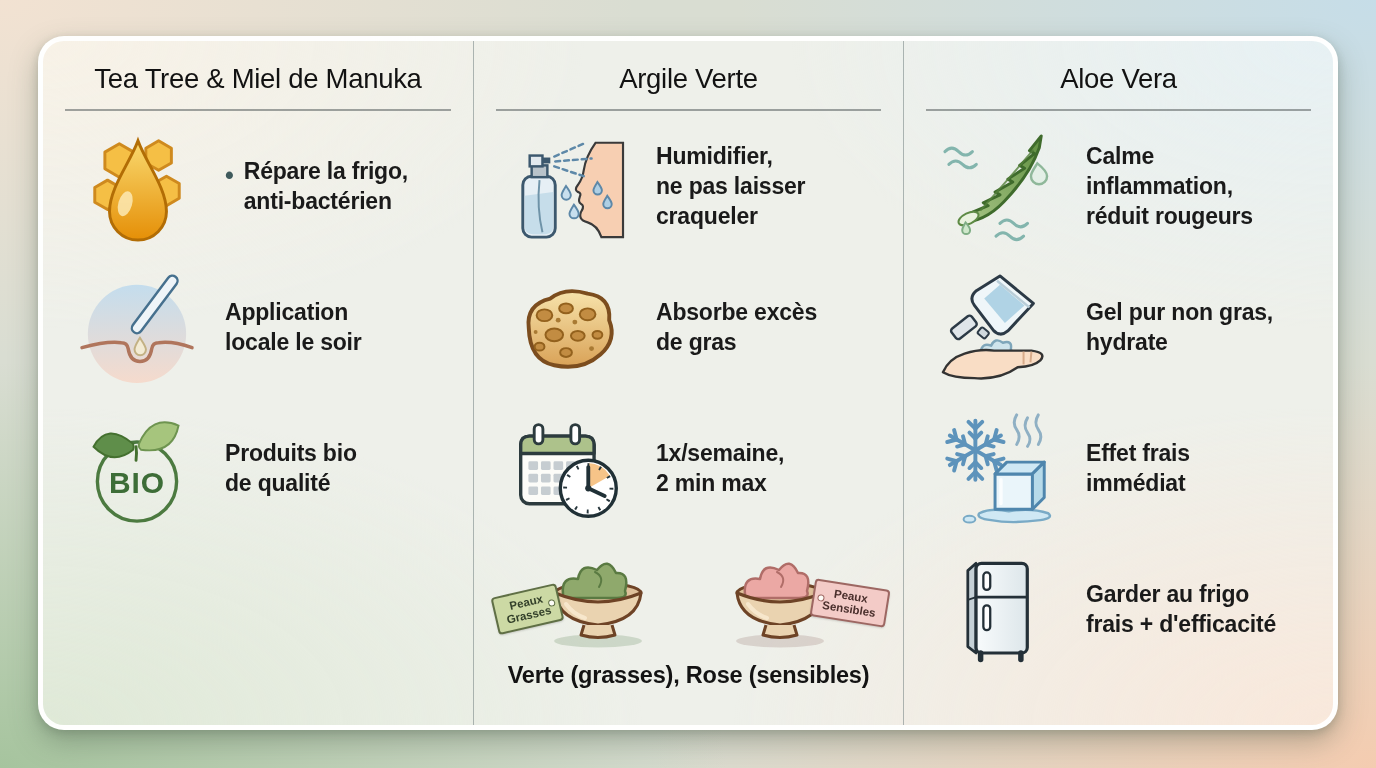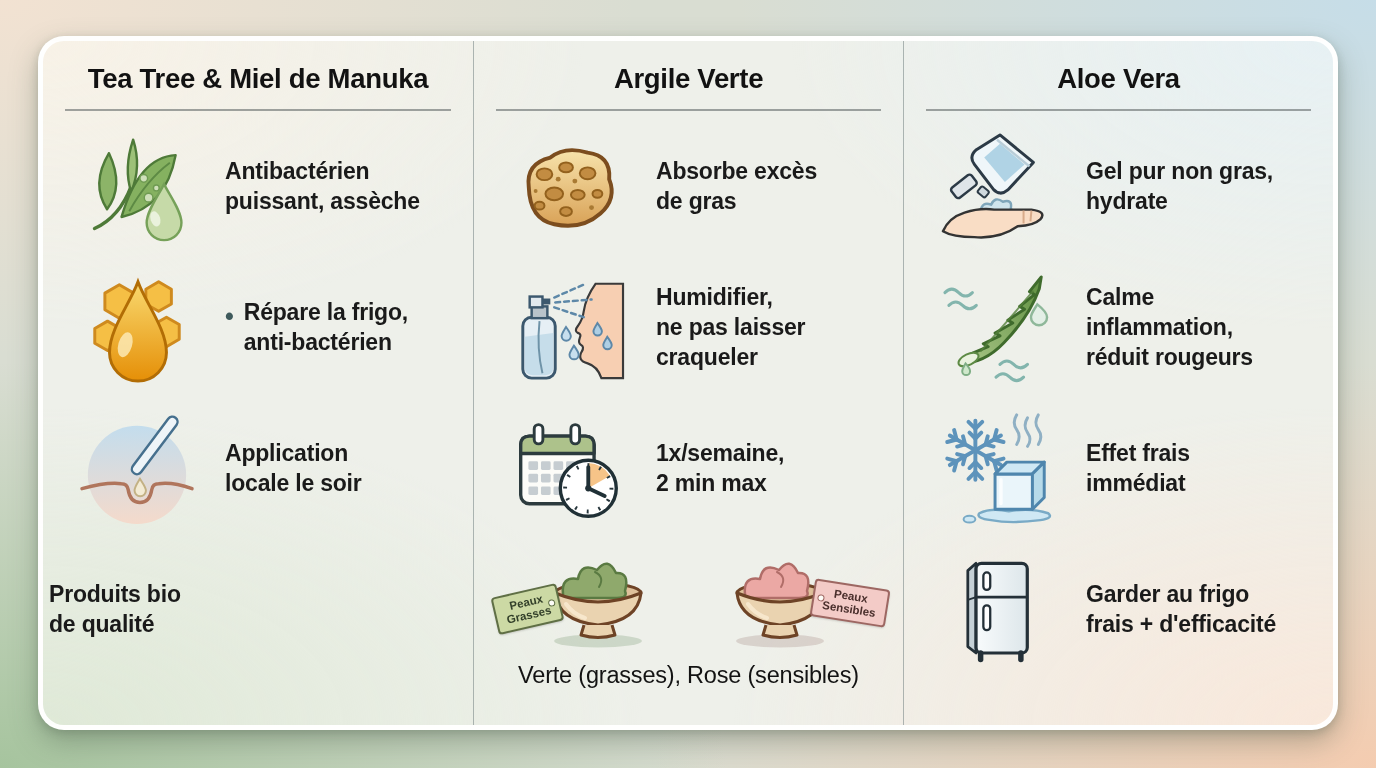--- a/index.html
+++ b/index.html
@@ -24,21 +24,21 @@
     background-image:
       radial-gradient(ellipse 70% 70% at 0% 0%,   #f8f2e7 0%, rgba(248,242,231,0) 60%),
       radial-gradient(ellipse 70% 70% at 100% 0%, #e7f1f4 0%, rgba(231,241,244,0) 60%),
       radial-gradient(ellipse 75% 75% at 0% 100%, #dfe9d7 0%, rgba(223,233,215,0) 62%),
       radial-gradient(ellipse 75% 75% at 100% 100%, #f9e8db 0%, rgba(249,232,219,0) 62%);
     display:grid;grid-template-columns:1fr 1fr 1fr;
   }
   .col{padding:14px 6px 0;position:relative;min-width:0;}
   .col + .col{border-left:1.5px solid rgba(115,130,130,0.55);}
   .col-title{
-    font-size:27.5px;font-weight:bold;color:#121212;text-align:center;
+    font-size:27.5px;font-weight:normal;color:#121212;text-align:center;
     margin:8px 10px 0;letter-spacing:-0.3px;
   }
   .title-rule{height:1.5px;background:rgba(85,92,92,0.55);margin:14px 16px 0;}
   .rows{margin-top:6px;}
   .row{display:flex;align-items:center;height:141px;}
   .icon-box{flex:0 0 176px;display:flex;justify-content:center;align-items:center;}
   .icon-box svg{display:block;}
   .text-wrap{display:flex;align-items:flex-start;min-width:0;}
   .bullet{color:#3f5a5c;font-size:25px;font-weight:bold;margin:2px 10px 0 0;line-height:1.28;}
   .item-text{
@@ -51,54 +51,34 @@
   .bowl-unit{position:relative;width:140px;height:104px;}
   .tag{
     position:absolute;padding:4px 9px;border-radius:4px;
     font-size:11.5px;font-weight:bold;line-height:1.15;text-align:center;
     white-space:pre-line;box-shadow:0 1px 2px rgba(0,0,0,0.15);
   }
   .tag-green{left:-34px;top:44px;transform:rotate(-13deg);background:#ccd9a4;border:2px solid #5f6f45;color:#33402a;}
   .tag-pink{right:-38px;top:38px;transform:rotate(9deg);background:#f3cbc7;border:2px solid #9d6762;color:#4a2f2c;}
   .tag-green::after{content:"";position:absolute;right:3px;top:38%;width:5px;height:5px;border:1.5px solid #5f6f45;border-radius:50%;background:#fdfdf8;}
   .tag-pink::before{content:"";position:absolute;left:3px;top:38%;width:5px;height:5px;border:1.5px solid #9d6762;border-radius:50%;background:#fdfdf8;}
-  .bowls-caption{font-size:23.5px;font-weight:normal;color:#131313;text-align:center;margin-top:12px;letter-spacing:-0.2px;}
+  .bowls-caption{font-size:23.5px;font-weight:bold;color:#131313;text-align:center;margin-top:12px;letter-spacing:-0.2px;}
 </style>
 </head>
 <body>
 
 <div class="bg"></div>
 
 <div class="card">
 
   <div class="col">
     <div class="col-title">Tea Tree &amp; Miel de Manuka</div>
     <div class="title-rule"></div>
     <div class="rows">
 
-      <div class="row">
-        <div class="icon-box">
-          <svg width="116" height="114" viewBox="0 0 120 118">
-            <path d="M16 102 Q42 90 54 58" stroke="#4e7a38" stroke-width="3.5" fill="none" stroke-linecap="round"></path>
-            <path d="M31 24 Q12 56 29 82 Q47 58 31 24 Z" fill="#8cb468" stroke="#4e7a38" stroke-width="2.5" stroke-linejoin="round"></path>
-            <path d="M56 10 Q46 40 54 64 Q65 38 56 10 Z" fill="#9dc178" stroke="#4e7a38" stroke-width="2.5" stroke-linejoin="round"></path>
-            <path d="M100 26 Q62 28 44 90 Q90 80 100 26 Z" fill="#85b160" stroke="#4e7a38" stroke-width="2.5" stroke-linejoin="round"></path>
-            <path d="M94 34 Q70 52 52 84" stroke="#5d8a44" stroke-width="2" fill="none"></path>
-            <circle cx="67" cy="50" r="4" fill="#cfe0ba" stroke="#6f9b52" stroke-width="1.5"></circle>
-            <circle cx="80" cy="60" r="3" fill="#cfe0ba" stroke="#6f9b52" stroke-width="1.5"></circle>
-            <circle cx="72" cy="70" r="4.5" fill="#cfe0ba" stroke="#6f9b52" stroke-width="1.5"></circle>
-            <path d="M88 56 C82 68 70 84 70 96 a18 18 0 0 0 36 0 C106 84 94 68 88 56 Z" fill="#c6daa8" stroke="#76a159" stroke-width="2.5"></path>
-            <ellipse cx="79" cy="92" rx="5" ry="8" transform="rotate(-18 79 92)" fill="#eaf2dd"></ellipse>
-          </svg>
-        </div>
-        <div class="text-wrap">
-          <div class="item-text">Antibactérien
-puissant, assèche</div>
-        </div>
-      </div>
 
       <div class="row">
         <div class="icon-box">
           <svg width="110" height="116" viewBox="0 0 112 118">
             <defs>
                 <linearGradient id="hny" x1="0" y1="0" x2="0" y2="1">
                   <stop offset="0" stop-color="#f9d96f"></stop>
                   <stop offset="1" stop-color="#e58f07"></stop>
                 </linearGradient>
               </defs>
@@ -135,33 +115,74 @@
             <path d="M96 10 L60 58" stroke="#eef4f8" stroke-width="8" stroke-linecap="round"></path>
           </svg>
         </div>
         <div class="text-wrap">
           <div class="item-text">Application
 locale le soir</div>
         </div>
       </div>
 
       <div class="row">
+        <div class="icon-box">
+          <svg width="114" height="114" viewBox="0 0 118 118">
+            <circle cx="59" cy="72" r="41" fill="none" stroke="#4c7a40" stroke-width="3.5"></circle>
+            <path d="M55 33 Q28 10 14 36 Q34 56 55 39 Q56 36 55 33 Z" fill="#5f8e4a" stroke="#44702f" stroke-width="2"></path>
+            <path d="M61 33 Q74 2 102 14 Q96 44 63 39 Q60 36 61 33 Z" fill="#a6c57d" stroke="#6e9450" stroke-width="2"></path>
+            <path d="M58 36 Q59 42 58 50" stroke="#44702f" stroke-width="3" fill="none" stroke-linecap="round"></path>
+            <text x="59" y="84" text-anchor="middle" font-size="31" font-weight="bold" fill="#3d6d37" letter-spacing="1">BIO</text>
+          </svg>
+        </div>
         <div class="text-wrap">
           <div class="item-text">Produits bio
 de qualité</div>
         </div>
       </div>
 
     </div>
   </div>
 
   <div class="col">
     <div class="col-title">Argile Verte</div>
     <div class="title-rule"></div>
     <div class="rows">
+
+      <div class="row">
+        <div class="icon-box">
+          <svg width="120" height="112" viewBox="0 0 120 114">
+            <path d="M88 12 Q78 26 76 40 Q75 48 70 55 Q66 60 70 62 Q74 63 72 67 Q70 72 73 74 Q77 76 74 81 Q69 90 80 93 Q90 96 94 108 L116 108 L116 12 Z" fill="#f7cfb2" stroke="#3a3a3a" stroke-width="2.2"></path>
+            <rect x="14" y="46" width="33" height="62" rx="9" fill="#e6eff5" stroke="#3c586e" stroke-width="3"></rect>
+            <path d="M16 66 L45 62 L45 97 Q45 105 37 105 L24 105 Q16 105 16 97 Z" fill="#bfd9e7" opacity="0.85"></path>
+            <path d="M31 50 Q28 78 34 103" stroke="#6f93a8" stroke-width="2" fill="none"></path>
+            <rect x="23" y="35" width="16" height="12" fill="#b9c3ca" stroke="#3c586e" stroke-width="2.5"></rect>
+            <rect x="21" y="25" width="13" height="11" fill="#e2e9ee" stroke="#3c586e" stroke-width="2.5"></rect>
+            <rect x="34" y="27" width="8" height="6" fill="#3c586e"></rect>
+            <g stroke="#5d88a8" stroke-width="2.5" stroke-dasharray="5 4" fill="none" stroke-linecap="round">
+              <path d="M46 26 L78 12"></path>
+                <path d="M47 31 L84 28"></path>
+                <path d="M46 36 L76 46"></path>
+            </g>
+            <g fill="#c8dfee" stroke="#5d88a8" stroke-width="2">
+              <path d="M58 56 c-2.5 4 -4.5 6.8 -4.5 9.2 a4.7 4.7 0 0 0 9.4 0 c0 -2.4 -2 -5.2 -4.9 -9.2 Z"></path>
+              <path d="M66 75 c-2.5 4 -4.5 6.8 -4.5 9.2 a4.7 4.7 0 0 0 9.4 0 c0 -2.4 -2 -5.2 -4.9 -9.2 Z"></path>
+            </g>
+            <g fill="#aecfe4" stroke="#5d88a8" stroke-width="2">
+              <path d="M90 52 c-2.3 3.6 -4.1 6.2 -4.1 8.4 a4.3 4.3 0 0 0 8.6 0 c0 -2.2 -1.8 -4.8 -4.5 -8.4 Z"></path>
+              <path d="M100 66 c-2.3 3.6 -4.1 6.2 -4.1 8.4 a4.3 4.3 0 0 0 8.6 0 c0 -2.2 -1.8 -4.8 -4.5 -8.4 Z"></path>
+            </g>
+          </svg>
+        </div>
+        <div class="text-wrap">
+          <div class="item-text">Humidifier,
+ne pas laisser
+craqueler</div>
+        </div>
+      </div>
 
       <div class="row">
         <div class="icon-box">
           <svg width="118" height="102" viewBox="0 0 120 104">
             <defs>
                 <linearGradient id="spg" x1="0" y1="0" x2="0" y2="1">
                   <stop offset="0" stop-color="#f7e3ab"></stop>
                   <stop offset="1" stop-color="#d9a257"></stop>
                 </linearGradient>
               </defs>
@@ -178,52 +199,20 @@
             </g>
             <circle cx="50" cy="44" r="2.5" fill="#a97a33"></circle>
               <circle cx="67" cy="46" r="2.5" fill="#a97a33"></circle>
             <circle cx="84" cy="73" r="2.5" fill="#a97a33"></circle>
               <circle cx="27" cy="56" r="2" fill="#a97a33"></circle>
           </svg>
         </div>
         <div class="text-wrap">
           <div class="item-text">Absorbe excès
 de gras</div>
-        </div>
-      </div>
-
-      <div class="row">
-        <div class="icon-box">
-          <svg width="120" height="112" viewBox="0 0 120 114">
-            <path d="M88 12 Q78 26 76 40 Q75 48 70 55 Q66 60 70 62 Q74 63 72 67 Q70 72 73 74 Q77 76 74 81 Q69 90 80 93 Q90 96 94 108 L116 108 L116 12 Z" fill="#f7cfb2" stroke="#3a3a3a" stroke-width="2.2"></path>
-            <rect x="14" y="46" width="33" height="62" rx="9" fill="#e6eff5" stroke="#3c586e" stroke-width="3"></rect>
-            <path d="M16 66 L45 62 L45 97 Q45 105 37 105 L24 105 Q16 105 16 97 Z" fill="#bfd9e7" opacity="0.85"></path>
-            <path d="M31 50 Q28 78 34 103" stroke="#6f93a8" stroke-width="2" fill="none"></path>
-            <rect x="23" y="35" width="16" height="12" fill="#b9c3ca" stroke="#3c586e" stroke-width="2.5"></rect>
-            <rect x="21" y="25" width="13" height="11" fill="#e2e9ee" stroke="#3c586e" stroke-width="2.5"></rect>
-            <rect x="34" y="27" width="8" height="6" fill="#3c586e"></rect>
-            <g stroke="#5d88a8" stroke-width="2.5" stroke-dasharray="5 4" fill="none" stroke-linecap="round">
-              <path d="M46 26 L78 12"></path>
-                <path d="M47 31 L84 28"></path>
-                <path d="M46 36 L76 46"></path>
-            </g>
-            <g fill="#c8dfee" stroke="#5d88a8" stroke-width="2">
-              <path d="M58 56 c-2.5 4 -4.5 6.8 -4.5 9.2 a4.7 4.7 0 0 0 9.4 0 c0 -2.4 -2 -5.2 -4.9 -9.2 Z"></path>
-              <path d="M66 75 c-2.5 4 -4.5 6.8 -4.5 9.2 a4.7 4.7 0 0 0 9.4 0 c0 -2.4 -2 -5.2 -4.9 -9.2 Z"></path>
-            </g>
-            <g fill="#aecfe4" stroke="#5d88a8" stroke-width="2">
-              <path d="M90 52 c-2.3 3.6 -4.1 6.2 -4.1 8.4 a4.3 4.3 0 0 0 8.6 0 c0 -2.2 -1.8 -4.8 -4.5 -8.4 Z"></path>
-              <path d="M100 66 c-2.3 3.6 -4.1 6.2 -4.1 8.4 a4.3 4.3 0 0 0 8.6 0 c0 -2.2 -1.8 -4.8 -4.5 -8.4 Z"></path>
-            </g>
-          </svg>
-        </div>
-        <div class="text-wrap">
-          <div class="item-text">Humidifier,
-ne pas laisser
-craqueler</div>
         </div>
       </div>
 
       <div class="row">
         <div class="icon-box">
           <svg width="114" height="112" viewBox="0 0 118 116">
             <rect x="10" y="24" width="76" height="70" rx="9" fill="#fcfcf8" stroke="#2c3b3e" stroke-width="3.5"></rect>
             <path d="M10 42 L10 33 Q10 24 19 24 L77 24 Q86 24 86 33 L86 42 Z" fill="#adc28b" stroke="#2c3b3e" stroke-width="3.5" stroke-linejoin="round"></path>
             <rect x="24" y="12" width="9" height="20" rx="4.5" fill="#fff" stroke="#2c3b3e" stroke-width="3"></rect>
             <rect x="62" y="12" width="9" height="20" rx="4.5" fill="#fff" stroke="#2c3b3e" stroke-width="3"></rect>
@@ -288,40 +277,20 @@
     </div>
   </div>
 
   <div class="col">
     <div class="col-title">Aloe Vera</div>
     <div class="title-rule"></div>
     <div class="rows">
 
       <div class="row">
         <div class="icon-box">
-          <svg width="118" height="116" viewBox="0 0 120 118">
-            <rect x="12" y="52" width="26" height="13" rx="3" transform="rotate(-38 25 58)" fill="#dfe5e9" stroke="#2c3a46" stroke-width="2.5"></rect>
-            <path d="M62 6 L96 34 L70 62 Q62 69 55 61 L36 36 Q30 28 38 21 Z" fill="#eff6f9" stroke="#2c3a46" stroke-width="3" stroke-linejoin="round"></path>
-            <path d="M62 15 L87 36 L67 54 L46 29 Z" fill="#a9cfe2" opacity="0.9"></path>
-            <path d="M59 11 L92 38" stroke="#b9cdd8" stroke-width="2.5"></path>
-            <rect x="40" y="60" width="10" height="8" rx="2" transform="rotate(40 45 64)" fill="#cfd8dd" stroke="#2c3a46" stroke-width="2"></rect>
-            <path d="M42 84 q2 -11 11 -7 q4 -9 12 -3 q10 -3 8 7 q6 5 -2 8 q-14 5 -25 0 q-7 -2 -4 -5 Z" fill="#cfe4ec" stroke="#7fa6ba" stroke-width="2.5" stroke-linejoin="round"></path>
-            <path d="M4 104 Q10 90 26 85 Q42 80 56 82 L94 82 Q110 84 103 92 Q97 98 80 99 Q62 112 36 110 Q14 110 4 104 Z" fill="#f9ddc5" stroke="#333333" stroke-width="2.5" stroke-linejoin="round"></path>
-            <path d="M86 83 L86 96" stroke="#d8ab8a" stroke-width="2"></path>
-            <path d="M94 83 L93 94" stroke="#d8ab8a" stroke-width="2"></path>
-          </svg>
-        </div>
-        <div class="text-wrap">
-          <div class="item-text">Gel pur non gras,
-hydrate</div>
-        </div>
-      </div>
-
-      <div class="row">
-        <div class="icon-box">
           <svg width="118" height="118" viewBox="0 0 120 120">
             <defs>
                 <linearGradient id="alg" x1="1" y1="0" x2="0" y2="1">
                   <stop offset="0" stop-color="#5f8f40"></stop>
                   <stop offset="1" stop-color="#a9c687"></stop>
                 </linearGradient>
               </defs>
             <g stroke="#83b5ad" stroke-width="3" fill="none" stroke-linecap="round">
               <path d="M6 24 q7 -7 14 0 t14 0"></path>
                 <path d="M10 37 q7 -7 14 0 t14 0"></path>
@@ -332,20 +301,40 @@
             <path d="M96 22 Q74 48 42 84" stroke="#55813c" stroke-width="2" fill="none" opacity="0.8"></path>
             <ellipse cx="30" cy="92" rx="11" ry="5.5" transform="rotate(-26 30 92)" fill="#e9f2de" stroke="#5d8a44" stroke-width="2"></ellipse>
             <path d="M27 96 c-1.8 3.4 -3.4 5.8 -3.4 7.9 a4 4 0 0 0 8 0 c0 -2.1 -1.6 -4.5 -4.6 -7.9 Z" fill="#cfe8cb" stroke="#7fae85" stroke-width="2"></path>
             <path d="M100 36 c-3.5 5.5 -6.5 9.5 -6.5 13 a8.2 8.2 0 0 0 16.4 0 c0 -3.5 -3 -7.5 -9.9 -13 Z" fill="#e3efe6" stroke="#8fb89a" stroke-width="2.5"></path>
           </svg>
         </div>
         <div class="text-wrap">
           <div class="item-text">Calme
 inflammation,
 réduit rougeurs</div>
+        </div>
+      </div>
+
+      <div class="row">
+        <div class="icon-box">
+          <svg width="118" height="116" viewBox="0 0 120 118">
+            <rect x="12" y="52" width="26" height="13" rx="3" transform="rotate(-38 25 58)" fill="#dfe5e9" stroke="#2c3a46" stroke-width="2.5"></rect>
+            <path d="M62 6 L96 34 L70 62 Q62 69 55 61 L36 36 Q30 28 38 21 Z" fill="#eff6f9" stroke="#2c3a46" stroke-width="3" stroke-linejoin="round"></path>
+            <path d="M62 15 L87 36 L67 54 L46 29 Z" fill="#a9cfe2" opacity="0.9"></path>
+            <path d="M59 11 L92 38" stroke="#b9cdd8" stroke-width="2.5"></path>
+            <rect x="40" y="60" width="10" height="8" rx="2" transform="rotate(40 45 64)" fill="#cfd8dd" stroke="#2c3a46" stroke-width="2"></rect>
+            <path d="M42 84 q2 -11 11 -7 q4 -9 12 -3 q10 -3 8 7 q6 5 -2 8 q-14 5 -25 0 q-7 -2 -4 -5 Z" fill="#cfe4ec" stroke="#7fa6ba" stroke-width="2.5" stroke-linejoin="round"></path>
+            <path d="M4 104 Q10 90 26 85 Q42 80 56 82 L94 82 Q110 84 103 92 Q97 98 80 99 Q62 112 36 110 Q14 110 4 104 Z" fill="#f9ddc5" stroke="#333333" stroke-width="2.5" stroke-linejoin="round"></path>
+            <path d="M86 83 L86 96" stroke="#d8ab8a" stroke-width="2"></path>
+            <path d="M94 83 L93 94" stroke="#d8ab8a" stroke-width="2"></path>
+          </svg>
+        </div>
+        <div class="text-wrap">
+          <div class="item-text">Gel pur non gras,
+hydrate</div>
         </div>
       </div>
 
       <div class="row">
         <div class="icon-box">
           <svg width="120" height="120" viewBox="0 0 122 122">
             <g stroke="#5d93bb" stroke-width="4" stroke-linecap="round" fill="none">
               <g>
                   <path d="M38 42 L38 12"></path>
                   <path d="M38 20 L31 13"></path>

